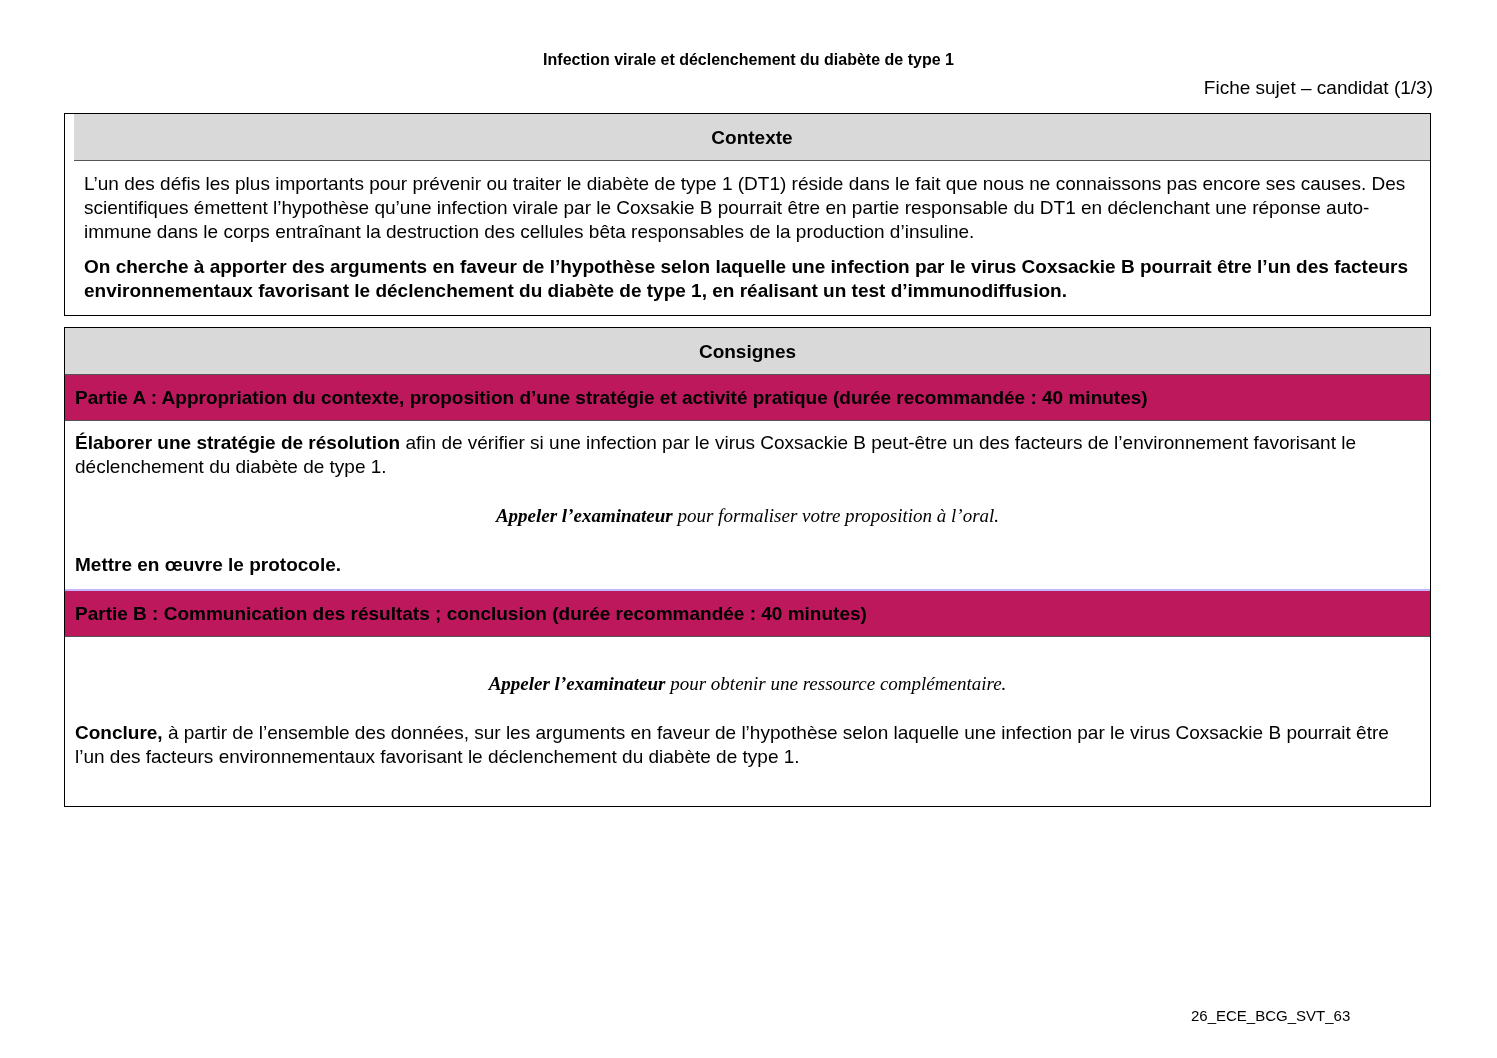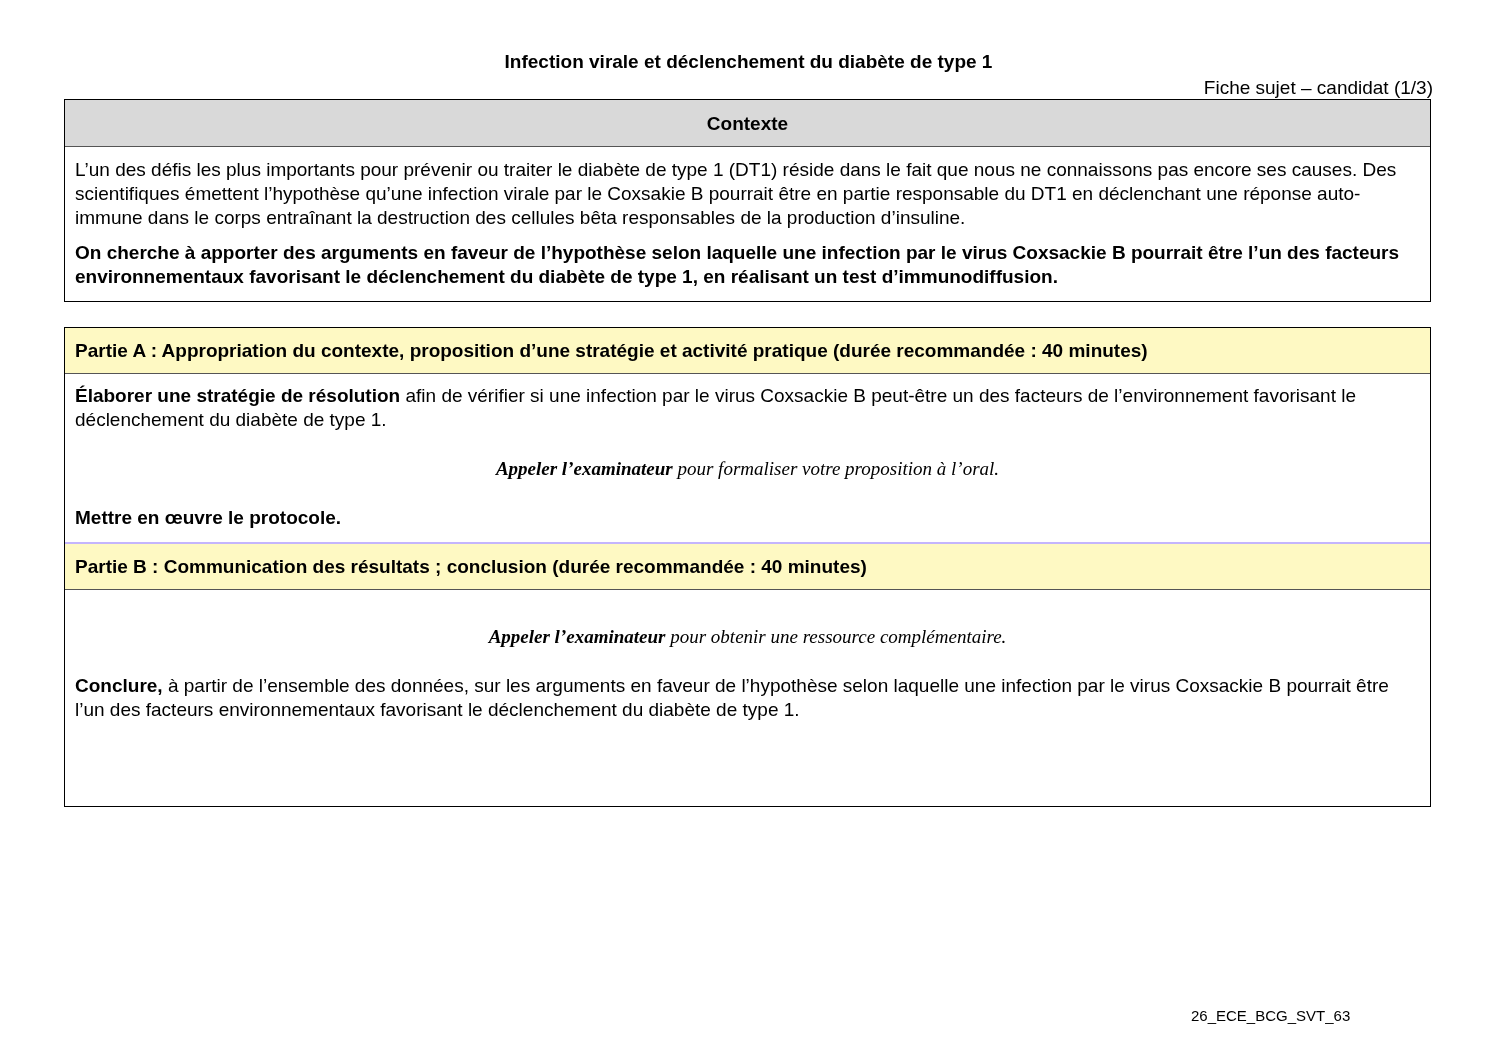--- a/index.html
+++ b/index.html
@@ -1,28 +1,28 @@
 <!DOCTYPE html>
 <html><head>
 <meta charset="utf-8">
 <style>
   html, body { margin: 0; padding: 0; background: #ffffff; }
   body { width: 1497px; height: 1058px; position: relative; font-family: "Liberation Sans", sans-serif; color: #000; overflow: hidden; }
-  .title { position: absolute; top: 51px; left: 0; width: 1497px; text-align: center; font-weight: bold; font-size: 19px; }
+  .title { position: absolute; top: 51px; left: 0; width: 1497px; text-align: center; font-weight: bold; font-size: 16px; }
   .subtitle { position: absolute; top: 77px; right: 64px; font-size: 19px; }
   .box { position: absolute; left: 64px; width: 1367px; border: 1px solid #000; box-sizing: border-box; }
-  .box-context { top: 99px; height: 203px; }
+  .box-context { top: 113px; height: 203px; padding-left: 9px; }
   .box-consignes { top: 327px; height: 480px; }
   .hdr { background: #d9d9d9; text-align: center; font-weight: bold; font-size: 19px; border-bottom: 1px solid #555; box-sizing: border-box; }
   .box-context .hdr { height: 47px; line-height: 48px; }
   .box-consignes .hdr { height: 47px; line-height: 48px; }
   .body { padding: 0 10px; font-size: 19px; line-height: 24px; }
   .ctx-p1 { margin-top: 11px; }
   .ctx-p2 { margin-top: 11px; font-weight: bold; }
-  .part-hdr { background: #fef9c3; font-weight: bold; font-size: 19px; height: 46px; line-height: 46px; padding: 0 10px; border-bottom: 1px solid #555; box-sizing: border-box; }
+  .part-hdr { background: #be185d; font-weight: bold; font-size: 19px; height: 46px; line-height: 46px; padding: 0 10px; border-bottom: 1px solid #555; box-sizing: border-box; }
   .part-body { padding: 10px 10px 0 10px; font-size: 19px; line-height: 24px; box-sizing: border-box; border-bottom: 2px solid #c4b5fd; }
   .partA-body { height: 170px; }
   .partB-body { height: 168px; border-bottom: none; }
   .center-line { text-align: center; font-style: italic; margin-top: 25px; font-family: Liberation Serif, serif; }
   .gap { margin-top: 25px; }
   b { font-weight: bold; }
   .footer { position: absolute; top: 1007px; left: 1191px; font-weight: normal; font-size: 15px; }
 </style>
 </head>
 <body>
@@ -32,20 +32,21 @@
 
 <div class="box box-context">
   <div class="hdr">Contexte</div>
   <div class="body">
     <div class="ctx-p1">L’un des défis les plus importants pour prévenir ou traiter le diabète de type 1 (DT1) réside dans le fait que nous ne connaissons pas encore ses causes. Des scientifiques émettent l’hypothèse qu’une infection virale par le Coxsakie B pourrait être en partie responsable du DT1 en déclenchant une réponse auto-immune dans le corps entraînant la destruction des cellules bêta responsables de la production d’insuline.</div>
     <div class="ctx-p2">On cherche à apporter des arguments en faveur de l’hypothèse selon laquelle une infection par le virus Coxsackie B pourrait être l’un des facteurs environnementaux favorisant le déclenchement du diabète de type 1, en réalisant un test d’immunodiffusion.</div>
   </div>
 </div>
 
 <div class="box box-consignes">
+  <div class="hdr">Consignes</div>
 
   <div class="part-hdr">Partie A : Appropriation du contexte, proposition d’une stratégie et activité pratique (durée recommandée : 40 minutes)</div>
   <div class="part-body partA-body">
     <div><b>Élaborer une stratégie de résolution</b><span> afin de vérifier si une infection par le virus Coxsackie B peut-être un des facteurs de l’environnement favorisant le déclenchement du diabète de type 1.</span></div>
     <div class="center-line"><b>Appeler l’examinateur</b><span> pour formaliser votre proposition à l’oral.</span></div>
     <div class="gap"><b>Mettre en œuvre le protocole.</b></div>
   </div>
 
   <div class="part-hdr">Partie B : Communication des résultats ; conclusion (durée recommandée : 40 minutes)</div>
   <div class="part-body partB-body">

